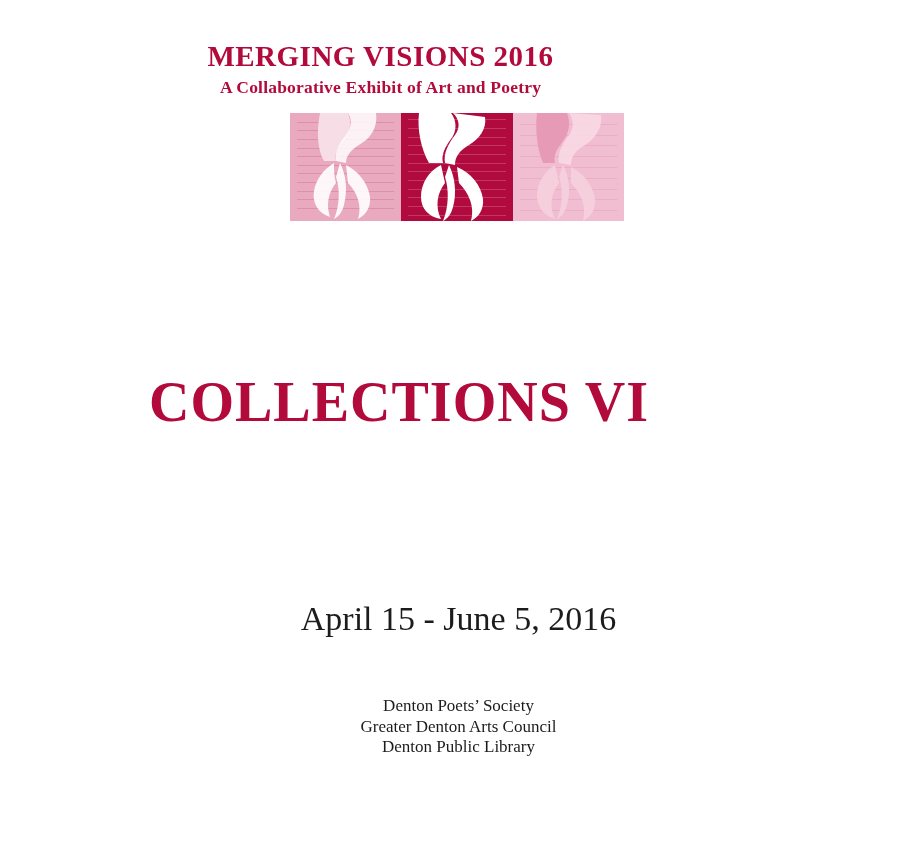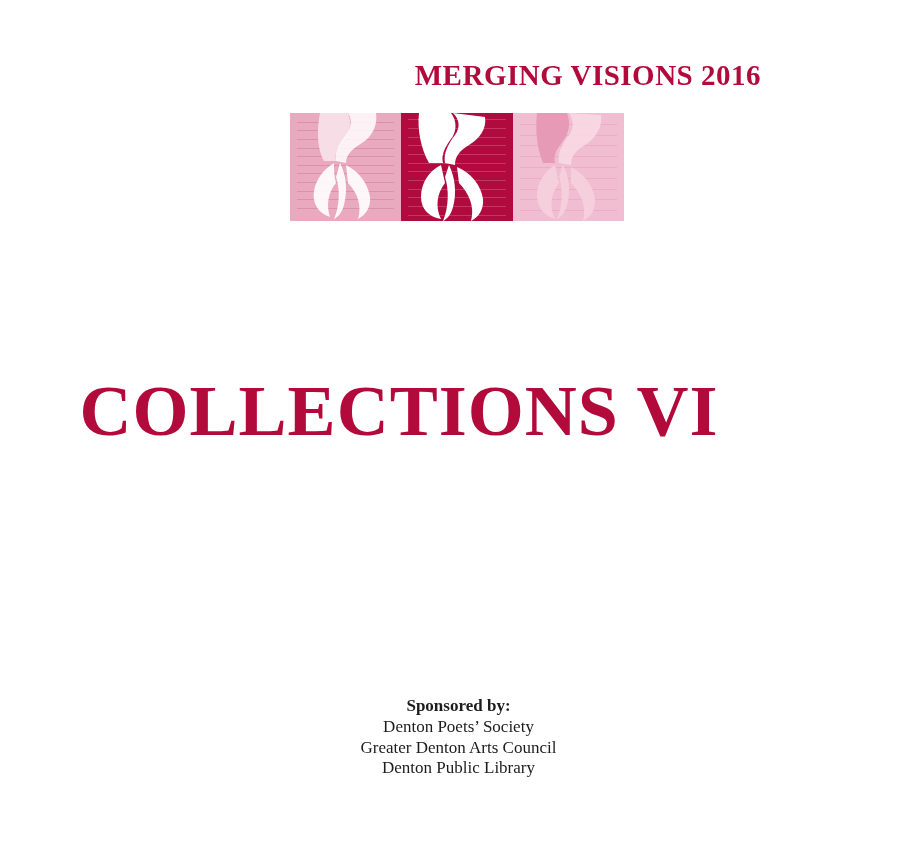--- a/index.html
+++ b/index.html
@@ -19,22 +19,21 @@
     height: 868px;
     background: #ffffff;
   }
 
   
   .header {
     position: absolute;
     top: 40px;
     left: 0;
     width: 761px;
-    text-align: right;
-    margin-top: 19px;
+    text-align: center;
   }
   .header-title {
     font-family: "Liberation Serif", serif;
     font-weight: bold;
     font-size: 29px;
     letter-spacing: 0.5px;
     color: #b30a3c;
     line-height: 1.12;
     margin: 0;
   }
@@ -91,21 +90,21 @@
 
   
   .main-title {
     position: absolute;
     top: 370px;
     left: 0;
     width: 798px;
     text-align: center;
     font-family: "Liberation Serif", serif;
     font-weight: bold;
-    font-size: 72px;
+    font-size: 56px;
     letter-spacing: 1px;
     color: #b30a3c;
     margin: 0;
   }
 
   
   .dates {
     position: absolute;
     top: 600px;
     left: 0;
@@ -139,20 +138,21 @@
     margin: 0;
   }
 </style>
 </head>
 <body>
 
 <div class="page">
 
   <div class="header">
     <h1 class="header-title">MERGING VISIONS 2016</h1>
+    <h2 class="header-subtitle">A Collaborative Exhibit of Art and Poetry</h2>
   </div>
 
   <div class="banner">
 
     <div class="banner-panel panel-1">
       <div class="scribbles">
         <span style="top:8%"></span>
           <span style="top:16%"></span>
           <span style="top:24%"></span>
         <span style="top:32%"></span>
@@ -215,21 +215,21 @@
         <path d="M42 52 C32 58 24 70 24 82 C24 94 30 102 42 106 C36 94 38 80 46 70 Z" fill="#f6cfdd"></path>
         <path d="M50 52 C56 64 58 78 54 92 C52 100 48 104 44 106 C50 92 50 76 46 64 Z" fill="#f6cfdd"></path>
         <path d="M58 54 C70 60 80 72 82 86 C83 96 78 104 70 108 C74 94 68 80 58 70 Z" fill="#f6cfdd"></path>
       </svg>
     </div>
 
   </div>
 
   <div class="main-title">COLLECTIONS VI</div>
 
+  <div class="dates">April 15 - June 5, 2016</div>
 
   <div class="sponsors">
-    <p class="sponsors-heading">Sponsored by:</p>
     <p class="sponsor-line">Denton Poets’ Society</p>
     <p class="sponsor-line">Greater Denton Arts Council</p>
     <p class="sponsor-line">Denton Public Library</p>
   </div>
 
 </div>
 
 </body></html>

